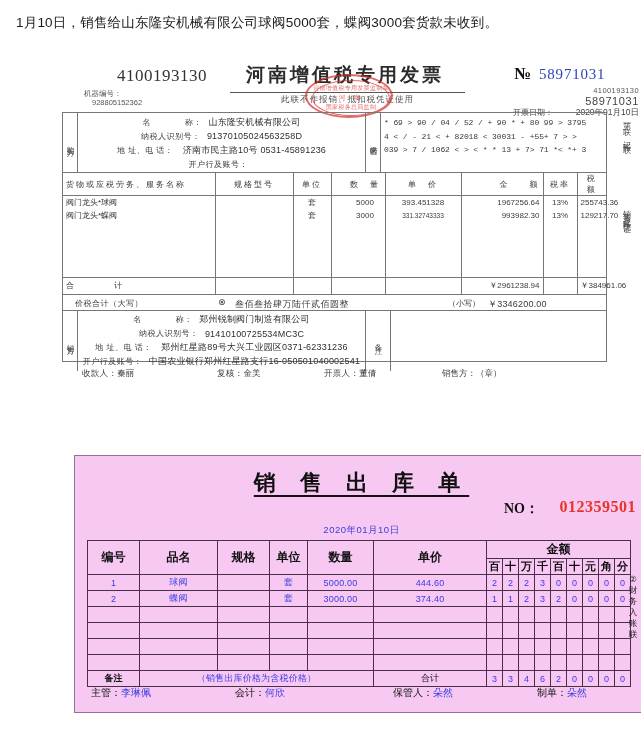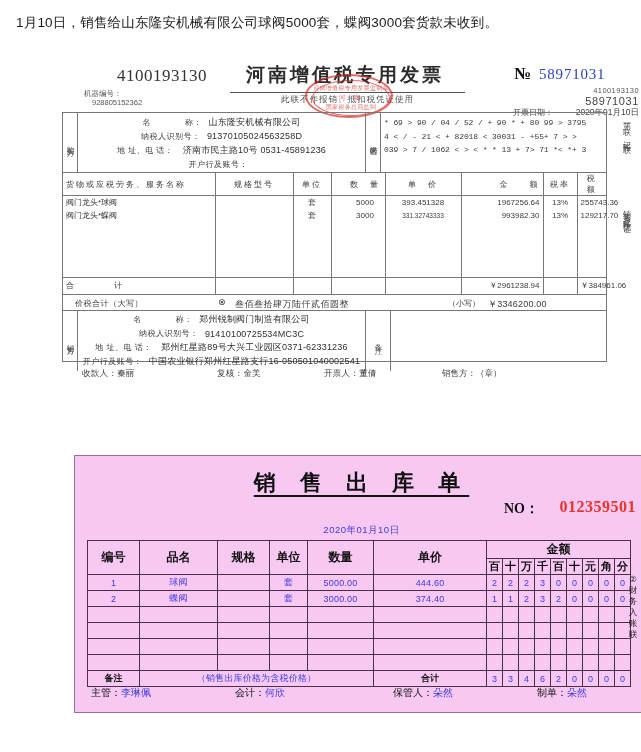--- a/index.html
+++ b/index.html
@@ -596,21 +596,21 @@
             <td></td>
           <td></td>
             <td></td>
           <td></td>
             <td></td>
           <td></td>
         </tr>
         <tr>
           <td style="color:#111;font-weight:700;">备注</td>
           <td class="v ob-note" colspan="4">（销售出库价格为含税价格）</td>
-          <td style="color:#111;font-weight:700;">合计</td>
+          <td style="color:#111;font-weight:400;">合计</td>
           <td class="dig">3</td>
           <td class="dig">3</td>
           <td class="dig">4</td>
           <td class="dig">6</td>
           <td class="dig">2</td>
           <td class="dig">0</td>
           <td class="dig">0</td>
           <td class="dig">0</td>
           <td class="dig">0</td>
         </tr>

